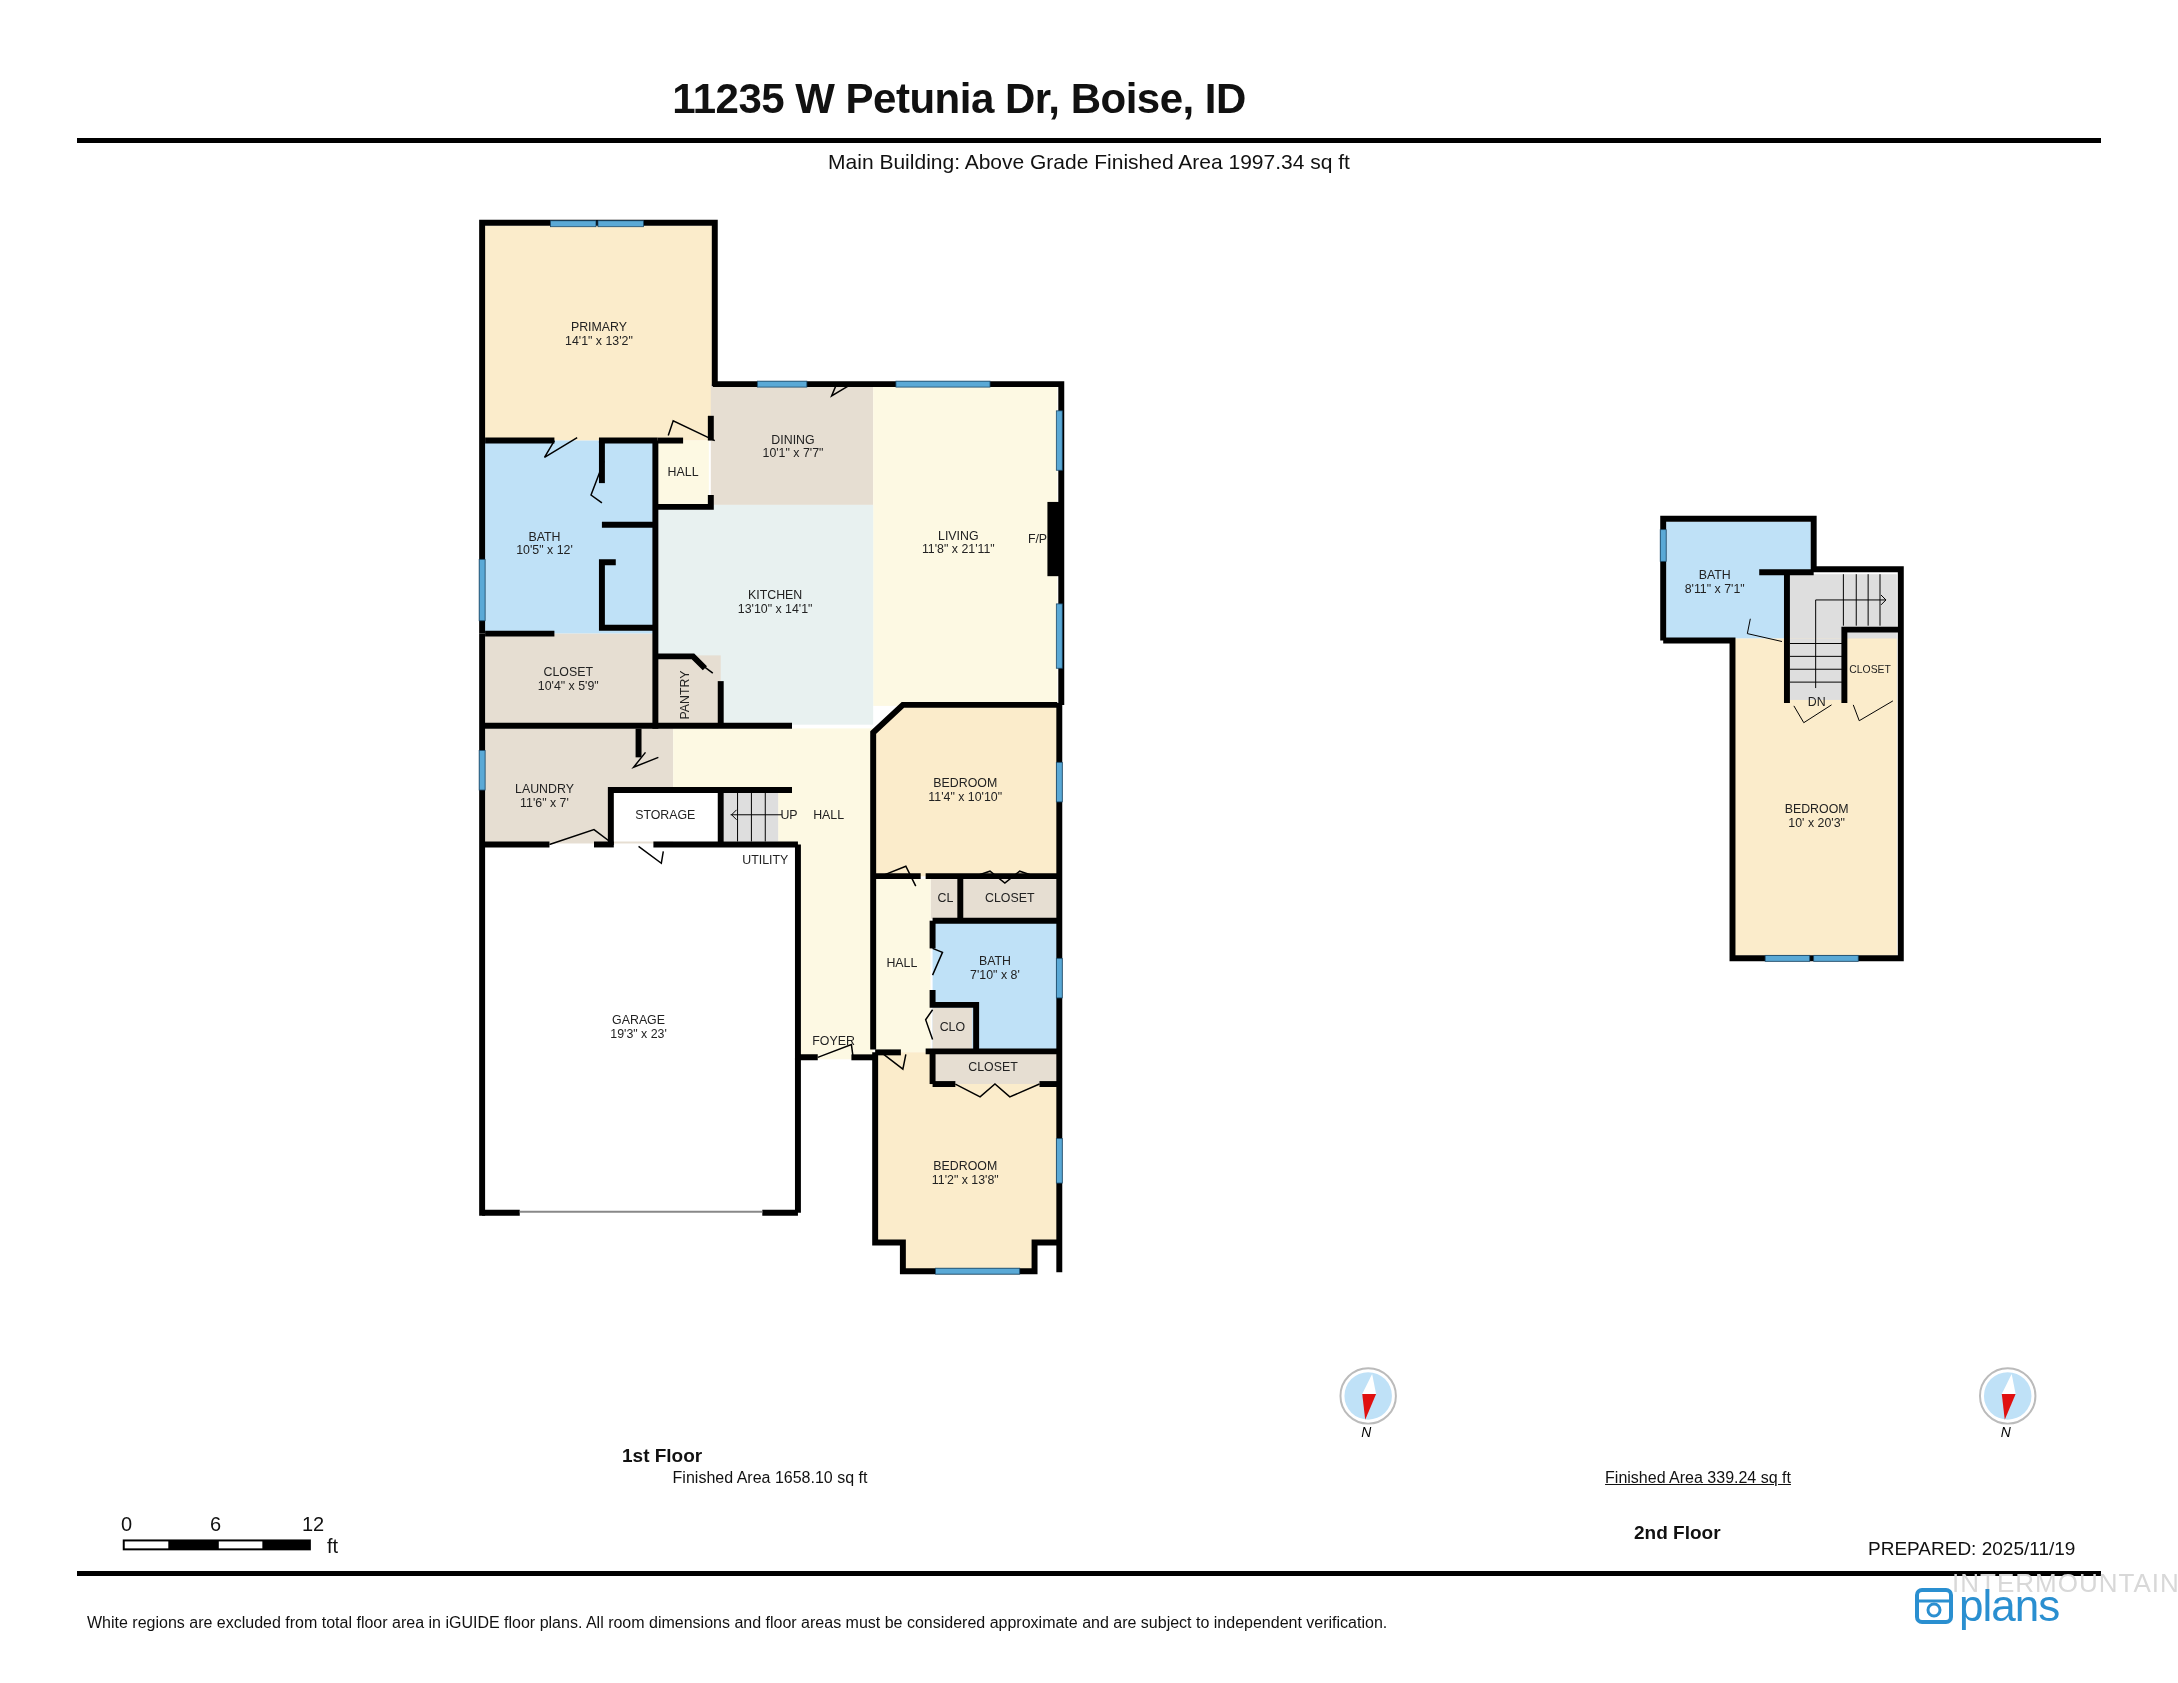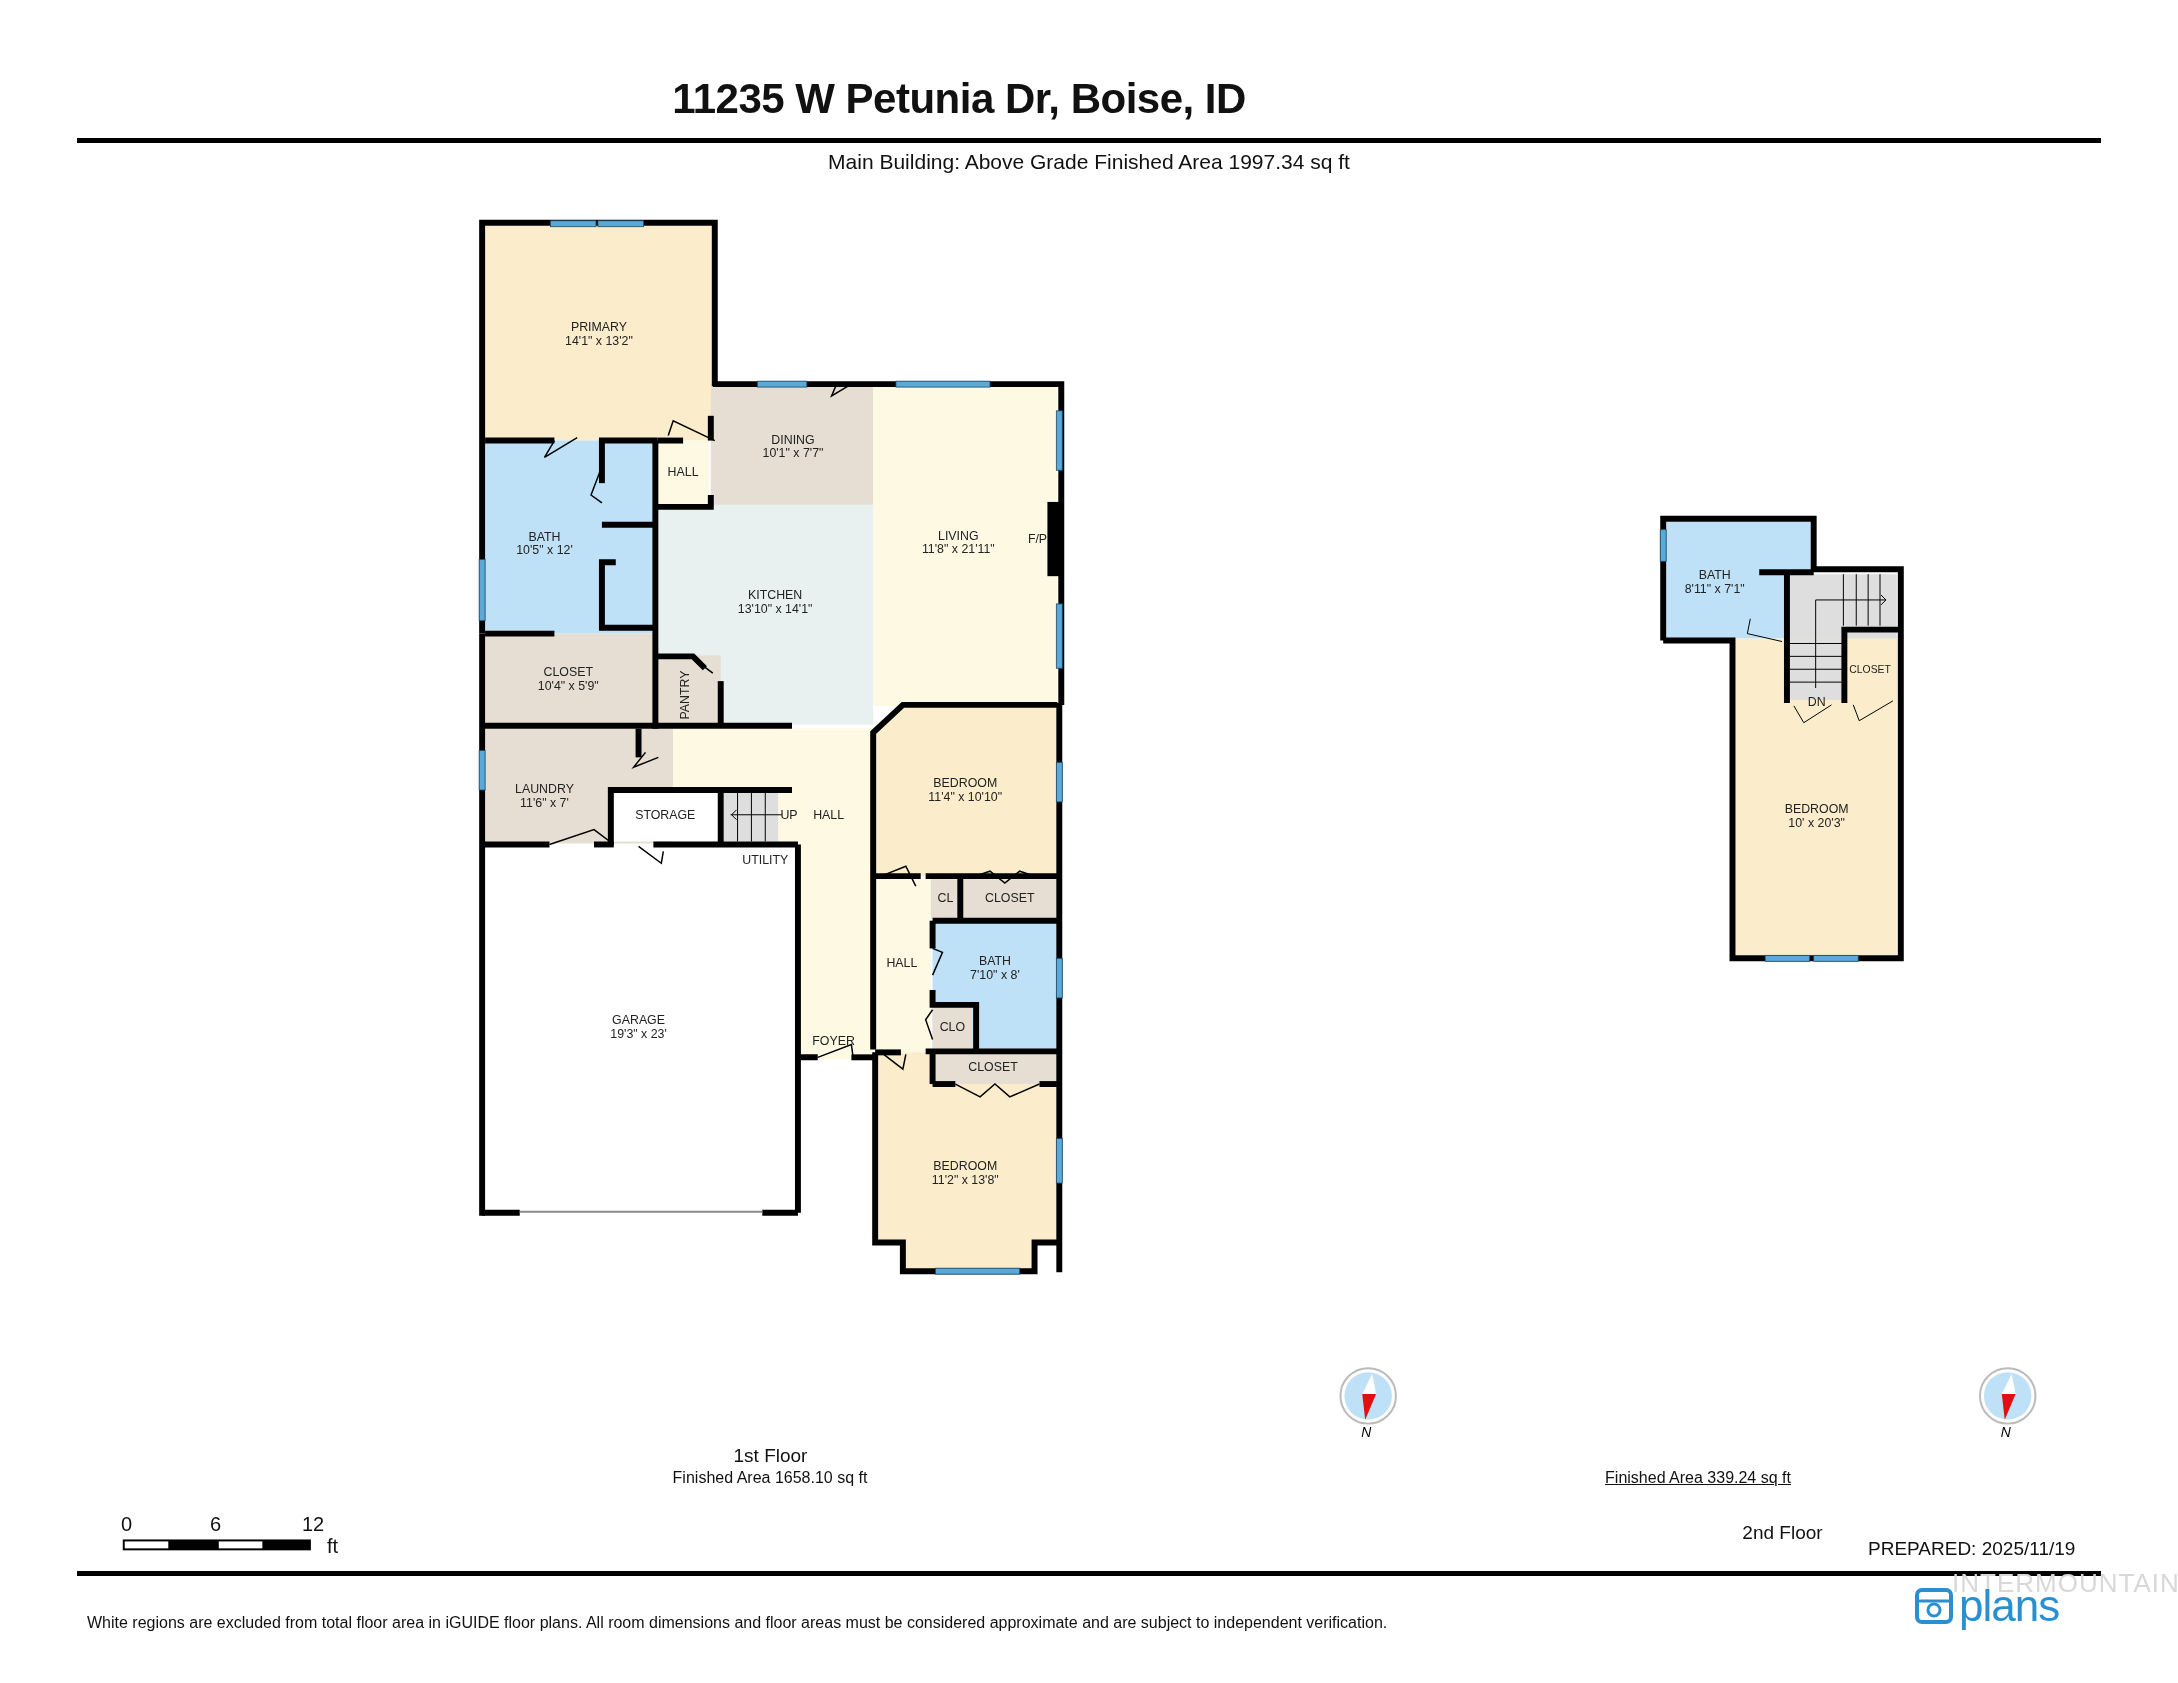--- a/index.html
+++ b/index.html
@@ -3,21 +3,21 @@
 <meta charset="utf-8">
 <style>
   html,body{margin:0;padding:0;background:#fff;}
   body{width:2178px;height:1683px;position:relative;overflow:hidden;font-family:"Liberation Sans",sans-serif;color:#111;}
   .abs{position:absolute;}
   .title{left:0;width:1918px;top:75px;text-align:center;font-size:42px;font-weight:bold;letter-spacing:-0.5px;}
   .rule{left:77px;width:2024px;height:5px;background:#000;}
   .subtitle{left:0;width:2178px;top:150px;text-align:center;font-size:21px;}
   svg.plan{position:absolute;left:0;top:0;}
   .room-label{font-family:"Liberation Sans",sans-serif;font-size:12.5px;fill:#222;text-anchor:middle;}
-  .floor-title{font-weight:normal;font-size:19px;text-align:center;}
+  .floor-title{font-weight:bold;font-size:19px;text-align:left;}
   .floor-area{font-size:16px;text-align:center;}
   .scale-num{font-size:20px;}
   .disclaimer{left:87px;top:1614px;font-size:16px;}
   .prepared{left:1839px;top:1538px;font-size:19px;margin-left:29px;}
   .logo{left:1915px;top:1581px;display:flex;align-items:center;gap:6px;color:#2a8fd0;font-size:44px;letter-spacing:-1px;}
   .watermark{left:1952px;top:1568px;font-size:26px;color:#d8d8d8;letter-spacing:1px;}
   .compass-n{font-size:14px;font-style:italic;}
 </style>
 </head>
 <body>

